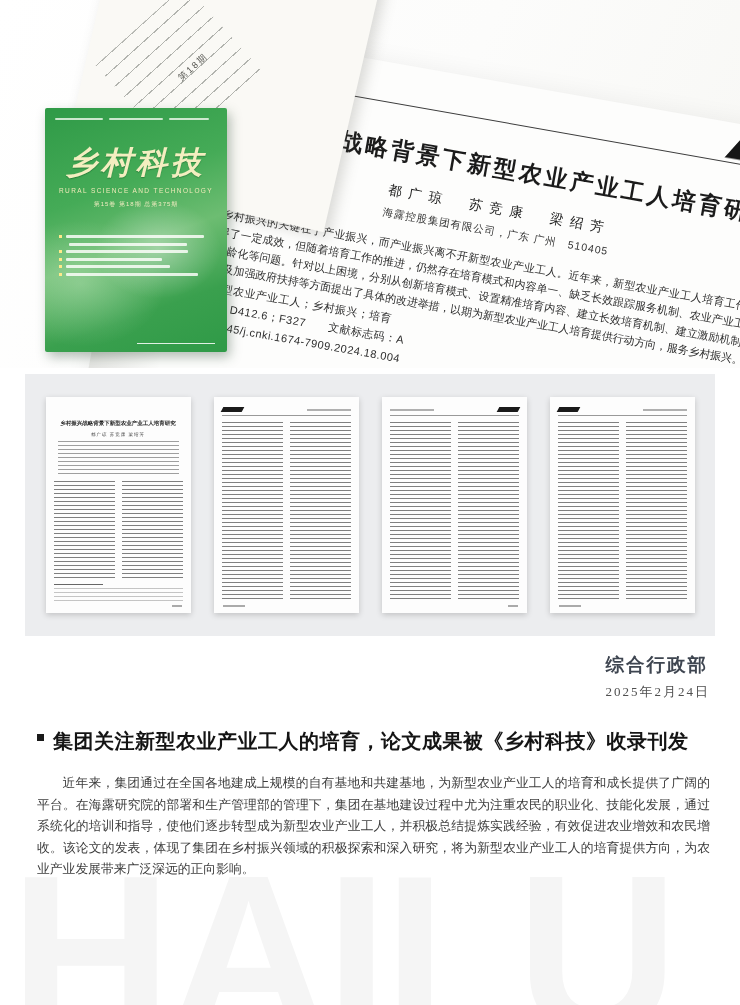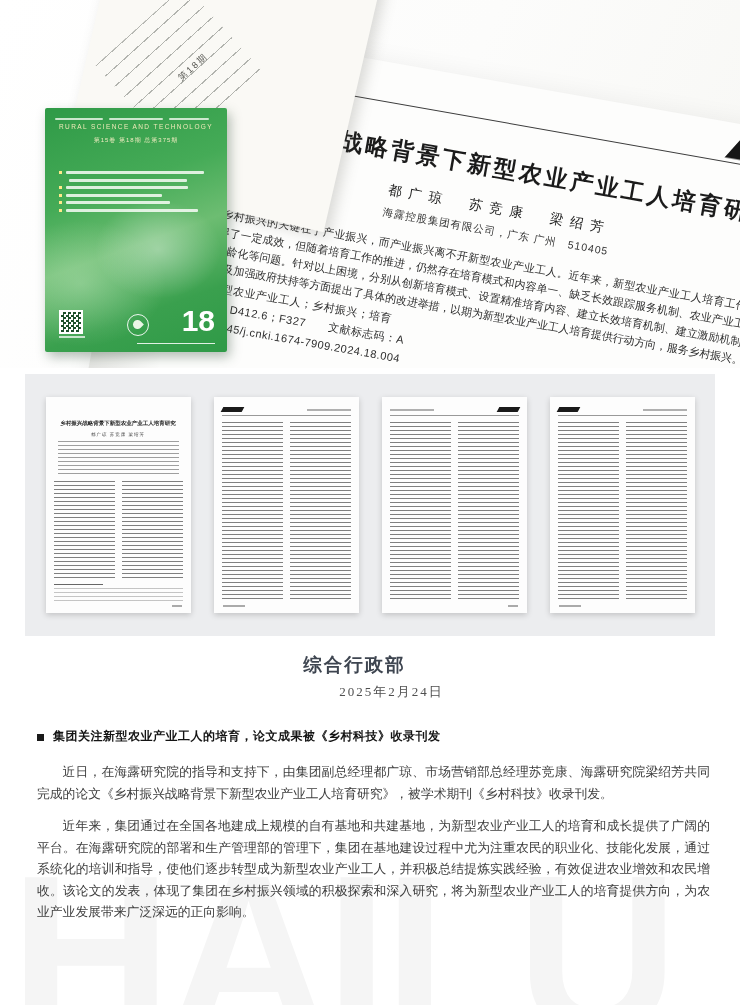--- a/index.html
+++ b/index.html
@@ -84,31 +84,31 @@
   .mp-footnote{height:13px;margin-top:3px;opacity:.45;}
   .mp-head{display:flex;justify-content:space-between;align-items:center;height:7px;}
   .mp-badge{width:21px;height:5px;background:#1a1a1a;transform:skewX(-28deg);}
   .mp-meta{width:44px;height:2px;background:#b0b0b0;}
   .mp-rule{border-top:1px solid #999;margin:2px 0 5px 0;}
   .mp-mark-l{position:absolute;left:9px;bottom:6px;width:22px;height:2px;background:#aaa;}
   .mp-mark-r{position:absolute;right:9px;bottom:6px;width:10px;height:2px;background:#aaa;}
 
   
   .content{position:relative;padding:16px 30px 0 37px;z-index:1;}
-  .meta-row{display:flex;justify-content:center;align-items:flex-start;gap:14px;}
+  .meta-row{display:flex;justify-content:flex-end;align-items:flex-start;gap:14px;}
   .dept{font-family:"Liberation Serif",serif;font-weight:bold;font-size:18.5px;color:#3e4550;
     letter-spacing:2px;}
   .date{font-family:"Liberation Serif",serif;font-size:13px;color:#4f4f4f;letter-spacing:2px;
-    margin-top:6px;margin-left:36px;}
+    margin-top:6px;}
   .badge{background:#1e2a46;color:#ffffff;font-family:"Liberation Serif",serif;font-weight:bold;
     font-size:19px;letter-spacing:2px;padding:5px 13px 7px;border-radius:9px;margin-top:1px;
     white-space:nowrap;}
   .headline{display:flex;align-items:flex-start;margin-top:27px;}
   .hl-bullet{width:7px;height:7px;background:#1a1a1a;margin:6px 9px 0 0;flex:none;}
-  .hl-text{font-size:12px;font-weight:bold;color:#141414;letter-spacing:.5px;line-height:1.35;}
+  .hl-text{font-size:20px;font-weight:bold;color:#141414;letter-spacing:.5px;line-height:1.35;}
   .paras{margin-top:17px;}
   .paras p{margin:0 0 11px;font-size:12.8px;line-height:21.5px;color:#3d3d3d;
     text-align:justify;text-indent:2em;}
   .watermark{position:absolute;left:10px;top:842px;z-index:0;font-weight:800;font-size:224px;
     letter-spacing:-4px;color:rgba(15,15,15,.045);line-height:1;white-space:nowrap;
     font-family:"Liberation Sans",sans-serif;}
 </style>
 </head>
 <body>
 
@@ -136,20 +136,21 @@
     <div class="fp-lines"></div>
     <div class="fp-frag">第18期</div>
   </div>
 
   <div class="cover">
     <div class="cv-topline">
       <i style="width:48px"></i>
       <i style="width:54px"></i>
       <i style="width:40px"></i>
     </div>
+    <div class="cv-title">乡村科技</div>
     <div class="cv-sub">RURAL SCIENCE AND TECHNOLOGY</div>
     <div class="cv-vol">第15卷 第18期 总第375期</div>
     <div class="cv-list">
       <div class="cv-item">
           <b></b>
           <i style="width:138px"></i>
         </div>
       <div class="cv-item indent">
           <i style="width:118px"></i>
         </div>
@@ -162,32 +163,20 @@
           <i style="width:96px"></i>
         </div>
       <div class="cv-item">
           <b></b>
           <i style="width:104px"></i>
         </div>
       <div class="cv-item">
           <b></b>
           <i style="width:132px"></i>
         </div>
-    </div>
-    <div class="cv-bottom">
-      <div>
-        <div class="qr">
-            <i></i>
-          </div>
-        <div class="qr-cap"></div>
-      </div>
-      <div class="emblem">
-          <i></i>
-        </div>
-      <div class="issue-no">18</div>
     </div>
     <div class="issue-rule"></div>
   </div>
 </div>
 
 <div class="panel">
 
   <div class="mp">
     <div class="mp-title">乡村振兴战略背景下新型农业产业工人培育研究</div>
     <div class="mp-authors">都广琼 苏竞康 梁绍芳</div>
@@ -248,18 +237,17 @@
       <div class="date">2025年2月24日</div>
     </div>
   </div>
 
   <div class="headline">
     <span class="hl-bullet"></span>
     <span class="hl-text">集团关注新型农业产业工人的培育，论文成果被《乡村科技》收录刊发</span>
   </div>
 
   <div class="paras">
-    <p>近日，在海露研究院的指导和支持下，由集团副总经理都广琼、市场营销部总经理苏竞康、海露研究院梁绍芳共同完成的论文《乡村振兴战略背景下新型农业产业工人培育研究》，被学术期刊《乡村科技》收录刊发。</p>
     <p>近年来，集团通过在全国各地建成上规模的自有基地和共建基地，为新型农业产业工人的培育和成长提供了广阔的平台。在海露研究院的部署和生产管理部的管理下，集团在基地建设过程中尤为注重农民的职业化、技能化发展，通过系统化的培训和指导，使他们逐步转型成为新型农业产业工人，并积极总结提炼实践经验，有效促进农业增效和农民增收。该论文的发表，体现了集团在乡村振兴领域的积极探索和深入研究，将为新型农业产业工人的培育提供方向，为农业产业发展带来广泛深远的正向影响。</p>
   </div>
 </div>
 
 <div class="watermark">HAILU</div>
 
 </body></html>

